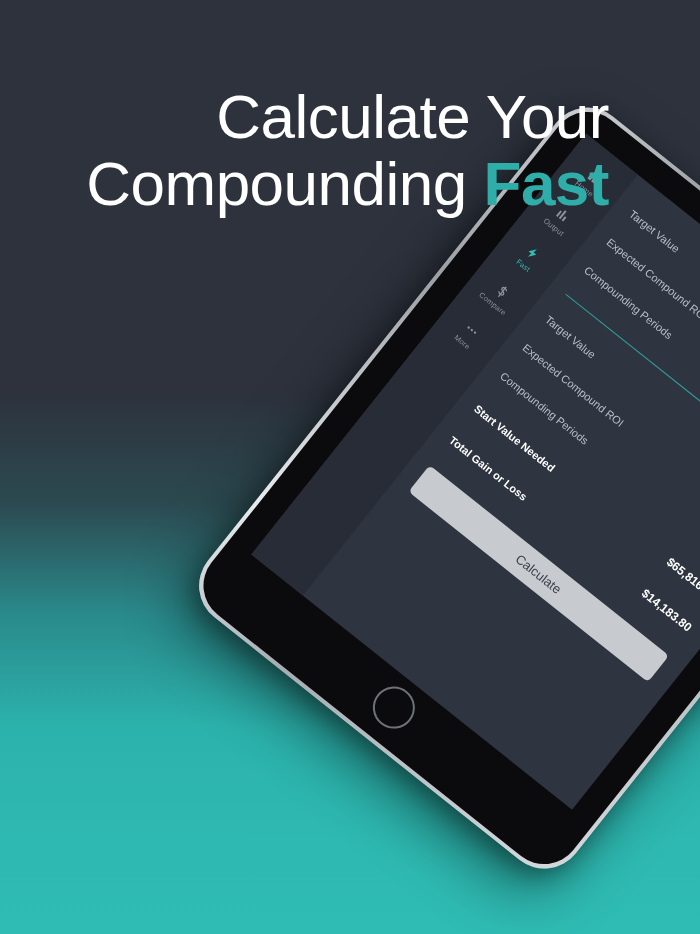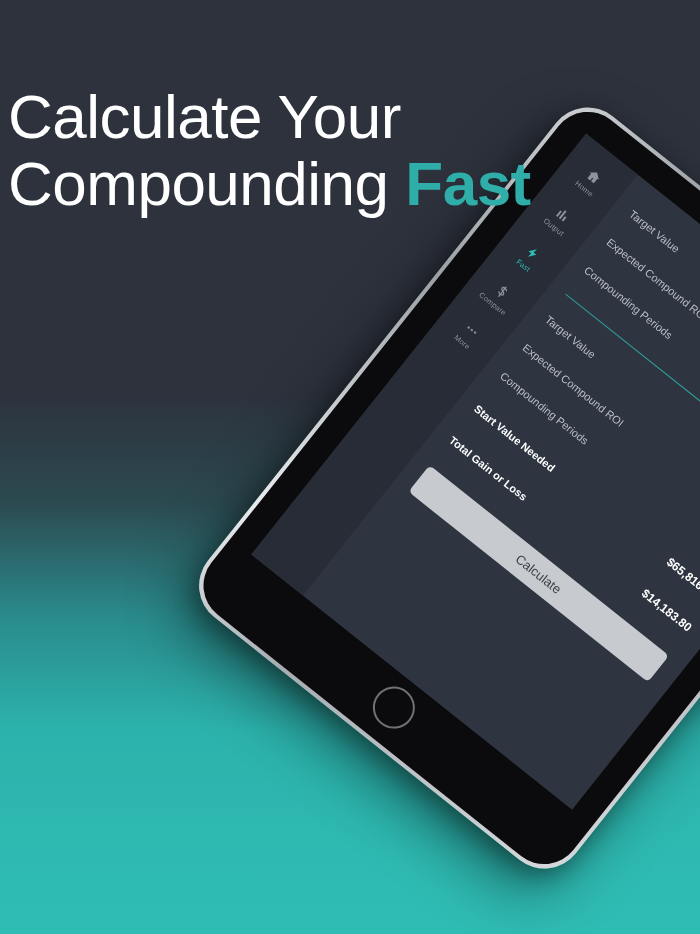--- a/index.html
+++ b/index.html
@@ -16,24 +16,23 @@
       #2d323d 42%,
       #2c4a51 54%,
       #2a8b8c 66%,
       #2cb2ac 78%,
       #2ebab2 92%,
       #2fbcb4 100%);
   }
   
   #headline{
     position:absolute;left:0;top:88px;width:609px;
-    text-align:left;z-index:40;
+    text-align:right;z-index:40;
     line-height:0.95;
     pointer-events:none;
-    margin-left:8px;
   }
   #headline .ln{
     display:block;
     font-size:62px;
     color:#ffffff;
     letter-spacing:-0.5px;
     font-weight:400;
   }
   #headline .ln2{margin-top:8px;}
   #headline .accent{

